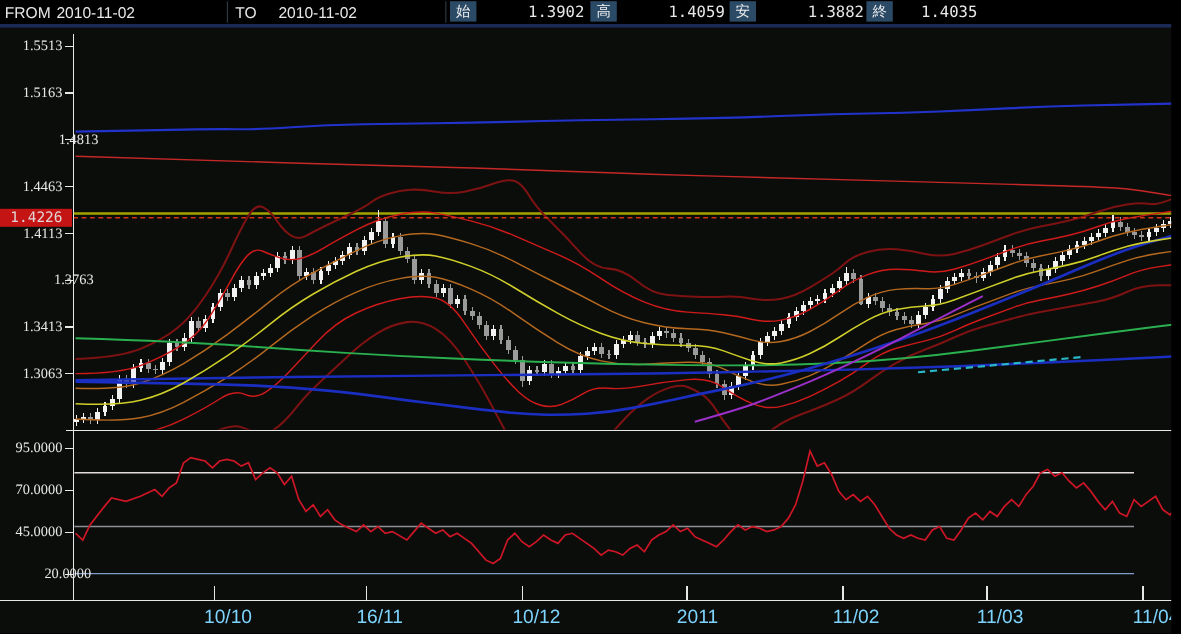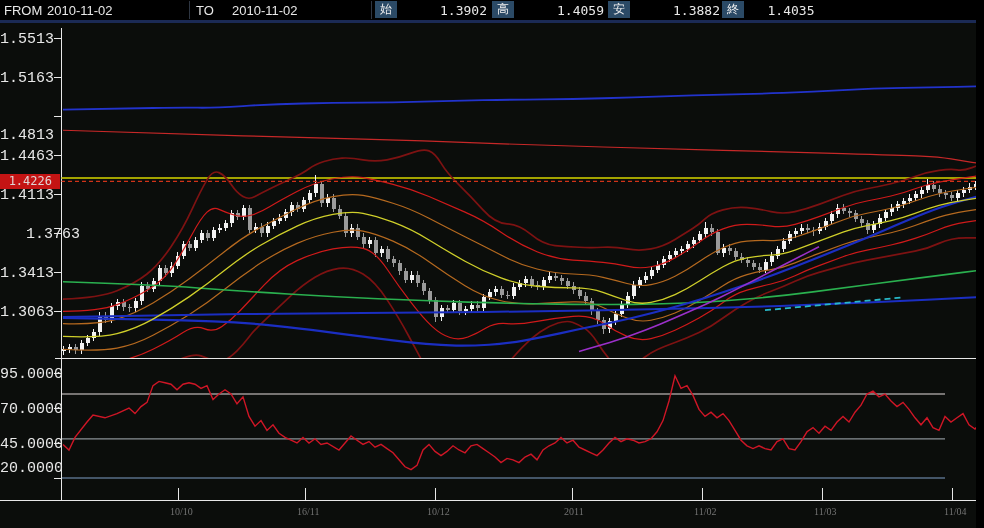--- a/index.html
+++ b/index.html
@@ -8,23 +8,23 @@
   #header{position:absolute;left:0;top:0;width:984px;height:20px;background:#000;}
   .hd{position:absolute;top:3px;color:#e8e8e8;font-size:13px;white-space:pre;}
   .vdiv{position:absolute;top:1px;width:1px;height:18px;background:#2e3642;}
   #navy-strip{position:absolute;left:0;top:20px;width:984px;height:3px;background:#1b2a55;}
   .badge{position:absolute;top:1px;width:22px;height:17px;background:#2b4a66;color:#f0f0f0;
          font-size:12px;line-height:17px;text-align:center;}
   .fieldval{position:absolute;top:3px;height:14px;color:#e8e8e8;font-size:13px;text-align:right;
             font-family:"DejaVu Sans Mono",monospace;}
   #chart-svg{position:absolute;left:0;top:0;}
   #labels{position:absolute;left:0;top:0;width:984px;height:528px;pointer-events:none;}
-  .ylab{position:absolute;left:0;width:52px;text-align:right;color:#e8e8e8;font-size:15px;
-        font-family:Liberation Mono, monospace;}
-  .xlab{position:absolute;color:#737373;font-size:10px;font-family:Liberation Serif, serif;}
+  .ylab{position:absolute;left:0;width:52px;text-align:right;color:#e8e8e8;font-size:12px;
+        font-family:Liberation Serif, serif;}
+  .xlab{position:absolute;color:#7dd3fc;font-size:16px;font-family:Liberation Sans, sans-serif;}
   #cur-price-label{position:absolute;left:0;top:174px;width:60px;height:15px;background:#c41414;
         color:#e0d4d4;font-size:12px;font-family:"DejaVu Sans Mono",monospace;text-align:right;
         line-height:15px;padding-right:8px;box-sizing:border-box;}
   .region{position:absolute;background:transparent;}
 </style>
 </head>
 <body>
 
 <div id="app">
   <div id="header">
@@ -407,30 +407,30 @@
       <g clip-path="url(#rclip)">
         <line x1="62" y1="394" x2="945" y2="394" stroke="#e3dcdc" stroke-width="1.2"></line>
         <line x1="62" y1="438.8" x2="945" y2="438.8" stroke="#8a9096" stroke-width="1.2"></line>
         <line x1="62" y1="478" x2="945" y2="478" stroke="#7f9dc6" stroke-width="1.2"></line>
         <path d="M63 444.4 L69 450 L75 437.4 L87 422 L93 415 L105 417.8 L117 413.6 L129 408 L135 413.6 L141 406.6 L147 402.4 L153 385.6 L159 381.4 L165 382.8 L171 384.2 L177 389.8 L183 384.2 L189 382.8 L195 384.2 L201 388.4 L207 385.6 L213 399.6 L219 394 L225 389.8 L231 394 L237 403.8 L243 396.8 L249 416.4 L255 426.2 L261 420.6 L267 430.4 L273 424.8 L279 433.2 L285 437.4 L291 440.2 L297 443 L303 437.4 L309 443 L315 438.8 L321 444.4 L327 443 L339 450 L345 443 L351 436 L357 440.2 L363 444.4 L369 441.6 L375 447.2 L381 444.4 L387 448.6 L393 452.8 L399 459.8 L405 466.8 L411 469.6 L417 465.4 L423 450 L429 444.4 L435 451.4 L441 455.6 L447 451.4 L453 445.8 L459 450 L465 452.8 L471 445.8 L477 444.4 L483 448.6 L489 452.8 L495 457 L501 462.6 L507 458.4 L513 459.8 L519 462.6 L525 457 L531 454.2 L537 459.8 L543 450 L549 445.8 L555 443 L561 437.4 L567 443 L573 440.2 L579 447.2 L585 450 L591 452.8 L597 455.6 L603 450 L609 443 L615 437.4 L621 441.6 L627 438.8 L633 440.2 L639 443 L645 441.6 L651 438.8 L657 431.8 L663 420.6 L669 401 L675 375.8 L681 388.4 L687 385.6 L693 395.4 L699 409.4 L705 416.4 L711 412.2 L717 417.8 L723 413.6 L729 420.6 L735 430.4 L741 440.2 L747 445.8 L753 448.6 L759 445.8 L765 448.6 L771 450 L777 441.6 L783 438.8 L789 448.6 L795 450 L801 441.6 L807 431.8 L813 427.6 L819 433.2 L825 426.2 L831 430.4 L837 422 L843 416.4 L849 422 L855 412.2 L861 405.2 L867 394 L873 391.2 L879 396.8 L885 394 L891 401 L897 406.6 L903 402.4 L909 409.4 L915 417.8 L921 424.8 L927 417.8 L933 427.6 L939 430.4 L945 416.4 L951 422 L957 417.8 L963 413.6 L969 424.8 L975 429 L981 422" fill="none" stroke="#cf1626" stroke-width="1.4"></path>
       </g>
     </svg>
   <div id="labels">
       <div class="ylab" style="top: 31px;">1.5513</div>
       <div class="ylab" style="top: 70px;">1.5163</div>
-      <div class="ylab" style="top: 127px;">1.4813</div>
+      <div class="ylab" style="top: 109px; padding-left: 30px;">1.4813</div>
       <div class="ylab" style="top: 148px;">1.4463</div>
       <div class="ylab" style="top: 187px;">1.4113</div>
       <div class="ylab" style="top: 226px; padding-left: 26px;">1.3763</div>
       <div class="ylab" style="top: 265px;">1.3413</div>
       <div class="ylab" style="top: 304px;">1.3063</div>
       <div class="ylab" style="top: 366px;">95.0000</div>
       <div class="ylab" style="top: 401px;">70.0000</div>
       <div class="ylab" style="top: 436px;">45.0000</div>
-      <div class="ylab" style="top: 460px;">20.0000</div>
+      <div class="ylab" style="top: 471px; margin-left: 24px;">20.0000</div>
       <div class="xlab" style="left: 170px; top: 506px;">10/10</div>
       <div class="xlab" style="left: 297px; top: 506px;">16/11</div>
       <div class="xlab" style="left: 427px; top: 506px;">10/12</div>
       <div class="xlab" style="left: 564px; top: 506px;">2011</div>
       <div class="xlab" style="left: 694px; top: 506px;">11/02</div>
       <div class="xlab" style="left: 814px; top: 506px;">11/03</div>
       <div class="xlab" style="left: 944px; top: 506px;">11/04</div>
     </div>
 
   <div id="cur-price-label">1.4226</div>

